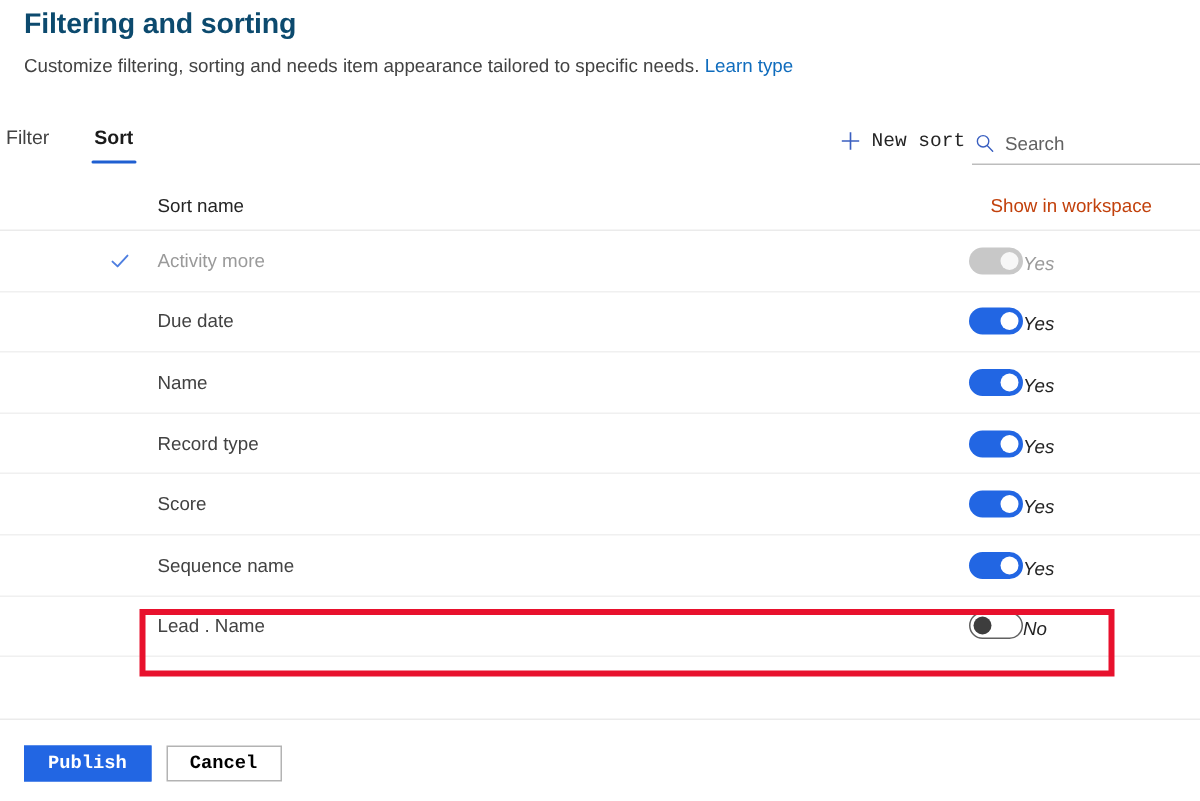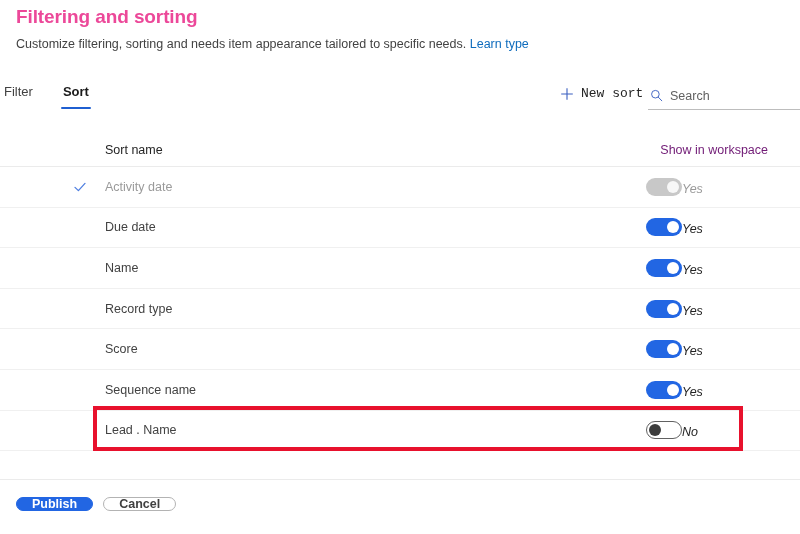--- a/index.html
+++ b/index.html
@@ -10,21 +10,21 @@
     font-family: "Liberation Sans", sans-serif;
     color: #242424;
     overflow: hidden;
   }
 
   .page { position: relative; width: 800px; height: 534px; background:#fff; }
 
   
   .page-title {
     position: absolute; left: 16px; top: 6px;
-    font-size: 19px; font-weight: 600; color: #ec4899;
+    font-size: 19px; font-weight: 600; color: #0c4a6e;
     letter-spacing: -0.1px;
   }
   .page-subtitle {
     position: absolute; left: 16px; top: 37px;
     font-size: 12.5px; color: #424242;
     white-space: nowrap;
   }
   .learn-more {
     color: #0f6cbd; text-decoration: none; cursor: pointer;
   }
@@ -68,29 +68,29 @@
   .search-icon { display:block; width: 13px; height: 13px; flex: none; }
   .search-input {
     border: none; outline: none; background: transparent;
     font-family: "Liberation Sans", sans-serif;
     font-size: 12.5px; color: #424242;
     width: 100%; padding: 0;
   }
   .search-input::placeholder { color: #616161; }
 
   
-  .table { position: absolute; left: 0; top: 130px; width: 800px; }
+  .table { position: absolute; left: 0; top: 117px; width: 800px; }
   .thead {
     display: flex; align-items: flex-end;
     height: 37px;
     border-bottom: 1px solid #ebebeb;
     padding: 0 0 9px 0;
   }
   .th-name { margin-left: 105px; font-size: 12.5px; color: #242424; font-weight: 400; }
-  .th-show { margin-left: auto; margin-right: 32px; font-size: 12.5px; color: #701a75; font-weight: 400; }
+  .th-show { margin-left: auto; margin-right: 32px; font-size: 12.5px; color: #c2410c; font-weight: 400; }
 
   .row {
     display: flex; align-items: center;
     height: 40.6px;
     border-bottom: 1px solid #f0f0f0;
     position: relative;
   }
   .row-check {
     width: 105px; flex: none;
     display: flex; align-items: center; justify-content: flex-end;
@@ -141,31 +141,31 @@
   
   .footer-divider {
     position: absolute; left: 0; top: 479px; width: 800px;
     border-top: 1px solid #ebebeb;
   }
   .footer {
     position: absolute; left: 16px; top: 497px;
     display: flex; gap: 10px; align-items: center;
   }
   .btn {
-    font-family: Liberation Sans, sans-serif;
+    font-family: Liberation Mono, monospace;
     font-size: 12.5px;
-    height: 14px;
+    height: 24px;
     padding: 0 15px;
-    border-radius: 12px;
+    border-radius: 0;
     cursor: pointer;
     display: inline-flex; align-items: center; justify-content: center;
     white-space: nowrap;
   }
   .btn-primary { background: #2266e3; color: #ffffff; border: 1px solid #2266e3; font-weight: 600; }
-  .btn-secondary { background: #ffffff; color: #404040; border: 1px solid #b3b3b3; font-weight: 600; }
+  .btn-secondary { background: #ffffff; color: #000000; border: 1px solid #b3b3b3; font-weight: 600; }
 </style>
 </head>
 <body>
 
 <div class="page">
 
   <div class="page-title">Filtering and sorting</div>
   <div class="page-subtitle">
     <span>Customize filtering, sorting and needs item appearance tailored to specific needs.</span>
     <a class="learn-more" href="#">Learn type</a>
@@ -206,21 +206,21 @@
     </div>
     <div id="rows-container">
         <div class="row dimmed">
           <div class="row-check">
             <span>
               <svg class="check-icon" viewBox="0 0 14 14" aria-hidden="true">
                 <path d="M2 7.4 L5.4 10.6 L12 3.4" stroke="#4f7fe0" stroke-width="1.3" fill="none" stroke-linecap="round" stroke-linejoin="round"></path>
               </svg>
             </span>
           </div>
-          <div class="row-label">Activity date</div>
+          <div class="row-label">Activity more</div>
           <div class="row-toggle">
             <div class="switch disabled">
               <div class="knob"></div>
             </div>
             <div class="toggle-label dim">Yes</div>
           </div>
         </div>
         <div class="row">
           <div class="row-check"></div>
           <div class="row-label">Due date</div>

